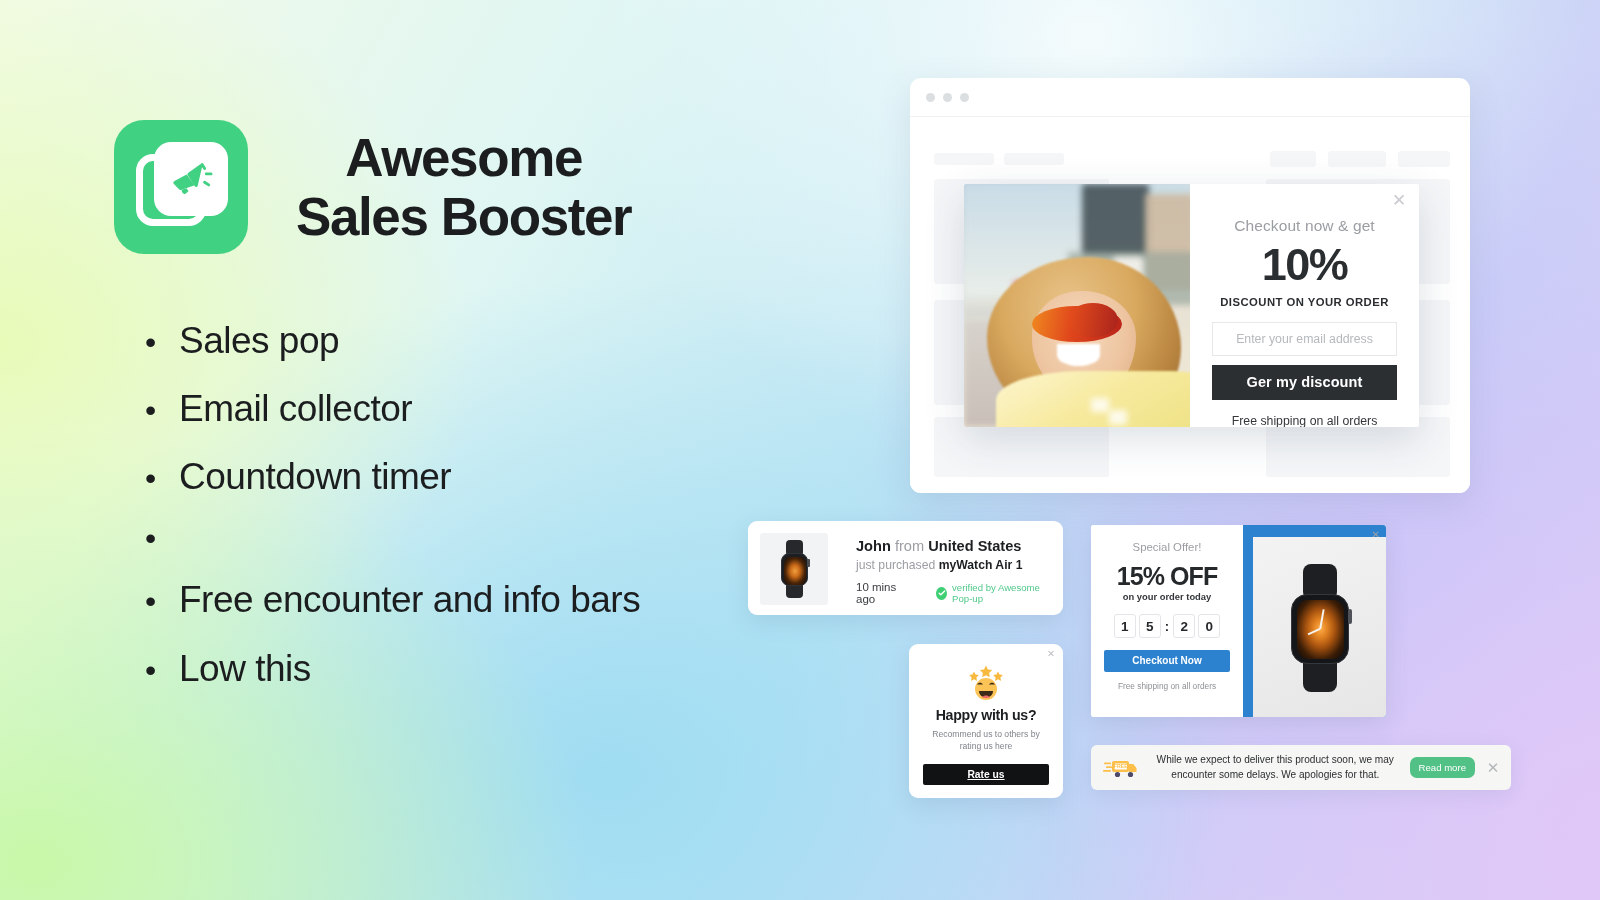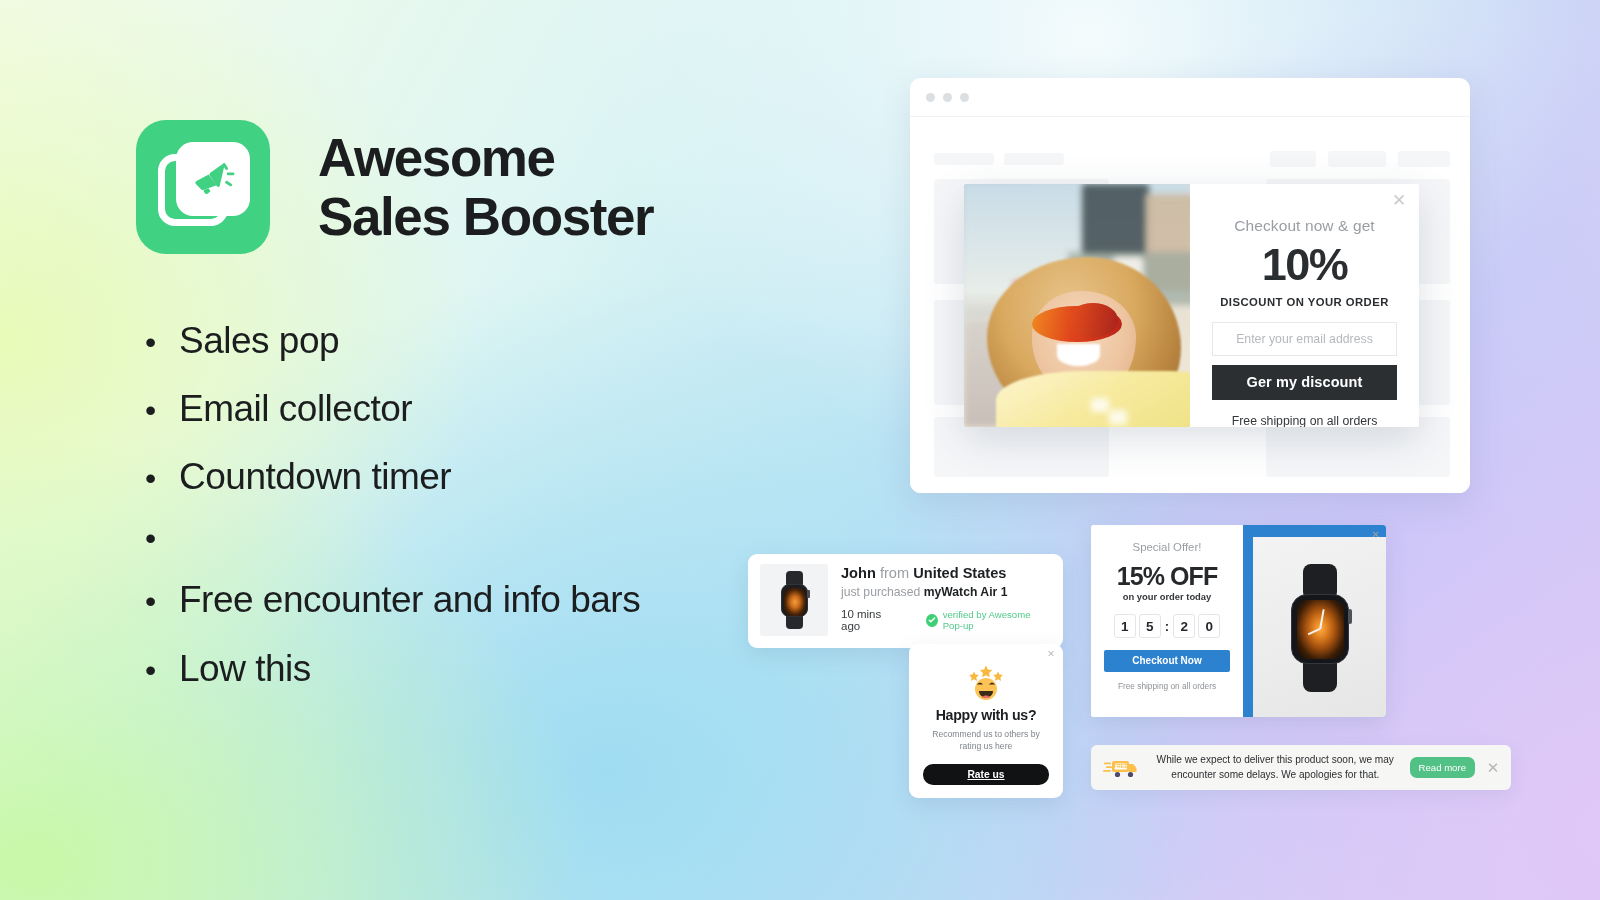--- a/index.html
+++ b/index.html
@@ -13,21 +13,21 @@
       radial-gradient(ellipse 1000px 800px at 38% 86%, #9fdcf2 0%, rgba(159,220,242,0) 62%),
       radial-gradient(ellipse 900px 900px at 100% 92%, #e0c8f8 0%, rgba(224,200,248,0) 62%),
       radial-gradient(ellipse 950px 900px at 88% 62%, #c3c6f8 0%, rgba(195,198,248,0) 60%),
       radial-gradient(ellipse 800px 700px at 68% 4%, #f4fbfc 0%, rgba(244,251,252,0) 62%),
       linear-gradient(120deg, #f2fbe6 0%, #dff6f3 30%, #bfe6f4 55%, #cfd2f7 78%, #e3cdf8 100%);
   }
 
   
   .left { position: absolute; left: 0; top: 0; width: 760px; height: 900px; }
 
-  .logo-row { position: absolute; left: 136px; top: 120px; display: flex; align-items: center; }
+  .logo-row { position: absolute; left: 114px; top: 120px; display: flex; align-items: center; text-align: center; }
   .logo-tile {
     width: 134px; height: 134px; border-radius: 30px;
     background: #41d182; position: relative; flex: none;
   }
   .logo-back {
     position: absolute; left: 22px; top: 34px; width: 70px; height: 72px;
     border: 7px solid #ffffff; border-radius: 17px;
   }
   .logo-front {
     position: absolute; left: 40px; top: 22px; width: 74px; height: 74px;
@@ -146,21 +146,21 @@
   .popup-btn {
     margin-top: 9px; width: 100%; height: 35px; background: #2c2f32; color: #fff;
     font-size: 14.5px; font-weight: 700; line-height: 35px; cursor: pointer; letter-spacing: .1px;
   }
   .popup-note { margin-top: 14px; font-size: 12.3px; color: #35383b; }
 
   
   .salespop {
     position: absolute; left: 748px; top: 521px; width: 315px; height: 94px;
     background: #fff; border-radius: 9px; box-shadow: 0 7px 22px rgba(70,95,130,0.13);
-    display: flex; align-items: flex-start; padding: 10px 12px; gap: 13px; margin-top: 33px;
+    display: flex; align-items: flex-end; padding: 10px 12px; gap: 28px;
   }
   .watch-thumb {
     width: 68px; height: 72px; flex: none; background: #f2f3f5;
     display: flex; align-items: center; justify-content: center; border-radius: 3px;
   }
   .watch {
     width: 27px; height: 58px; position: relative;
   }
   .watch-band-t, .watch-band-b {
     position: absolute; left: 5px; width: 17px; height: 16px; background: #26282b; border-radius: 4px;
@@ -250,21 +250,21 @@
     background: #fff; border-radius: 9px; box-shadow: 0 7px 22px rgba(70,95,130,0.13);
     padding: 20px 14px 0; text-align: center;
   }
   .fb-close { position: absolute; right: 8px; top: 4px; font-size: 9.5px; color: #b9bdc2; cursor: pointer; }
   .fb-emoji { height: 36px; display: flex; align-items: flex-end; justify-content: center; }
   .fb-emoji svg { width: 46px; height: 36px; }
   .fb-title { font-size: 14.2px; font-weight: 700; color: #1d2023; margin-top: 7px; letter-spacing: -0.3px; }
   .fb-sub { font-size: 8.6px; color: #7f838a; margin-top: 5px; line-height: 1.4; }
   .fb-btn {
     margin-top: 12px; width: 100%; height: 21px; background: #111214; color: #fff;
-    font-size: 10.3px; font-weight: 700; line-height: 21px; border-radius: 10px; cursor: pointer; text-decoration: underline;
+    font-size: 10.3px; font-weight: 700; line-height: 21px; border-radius: 2px; cursor: pointer; text-decoration: underline;
   }
 
   
   .infobar {
     position: absolute; left: 1091px; top: 745px; width: 420px; height: 45px;
     background: #f6f6f4; border-radius: 6px; box-shadow: 0 5px 18px rgba(70,95,130,0.10);
     display: flex; align-items: center; padding: 0 10px 0 12px; gap: 10px;
   }
   .truck-icon { width: 38px; height: 26px; flex: none; }
   .ib-text { flex: 1; font-size: 10.1px; color: #2b2e31; line-height: 1.45; text-align: center; }

